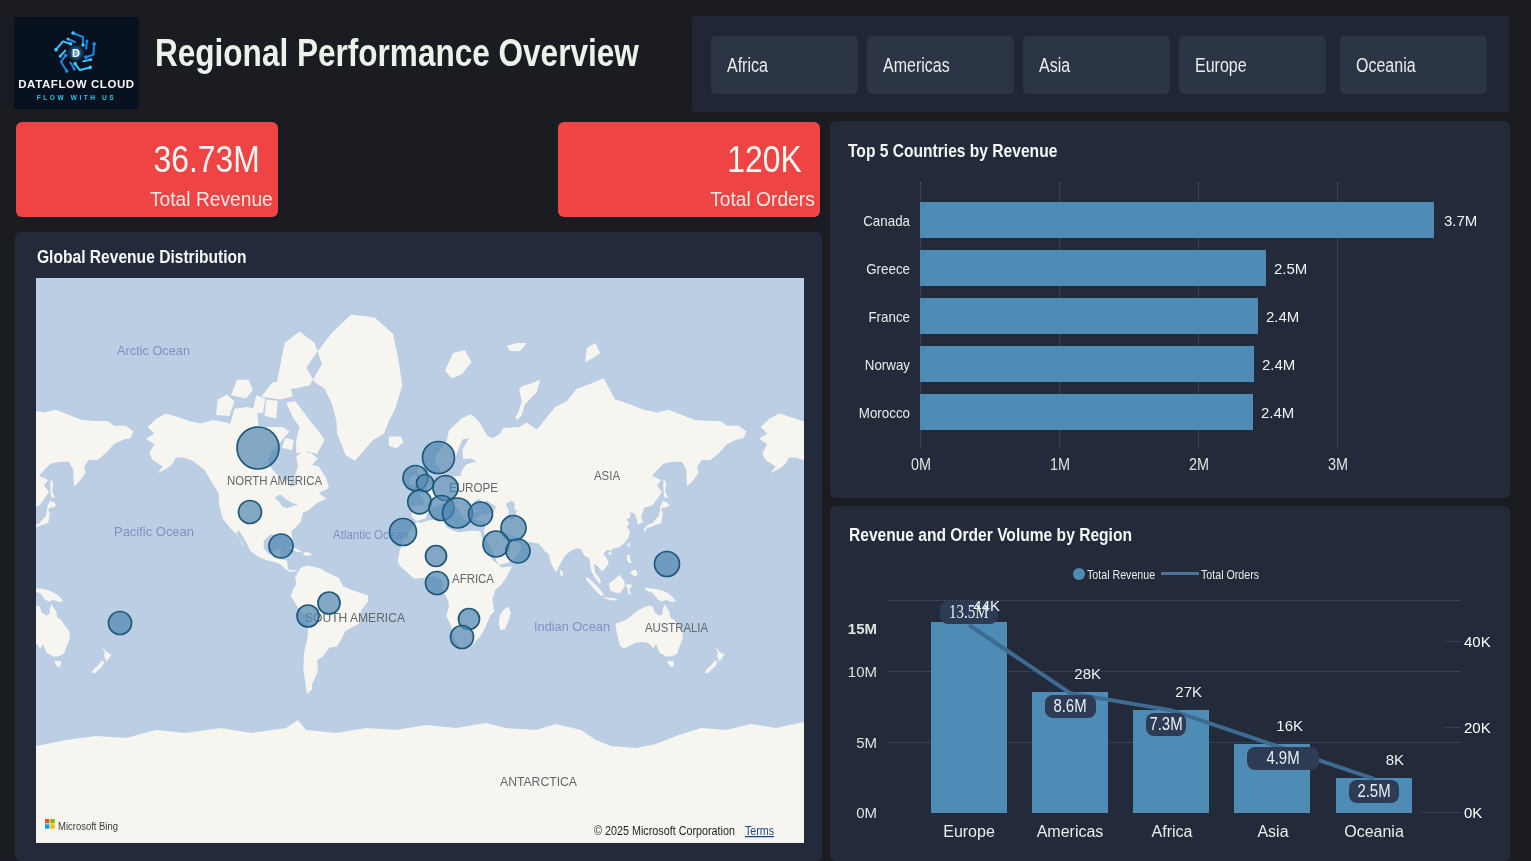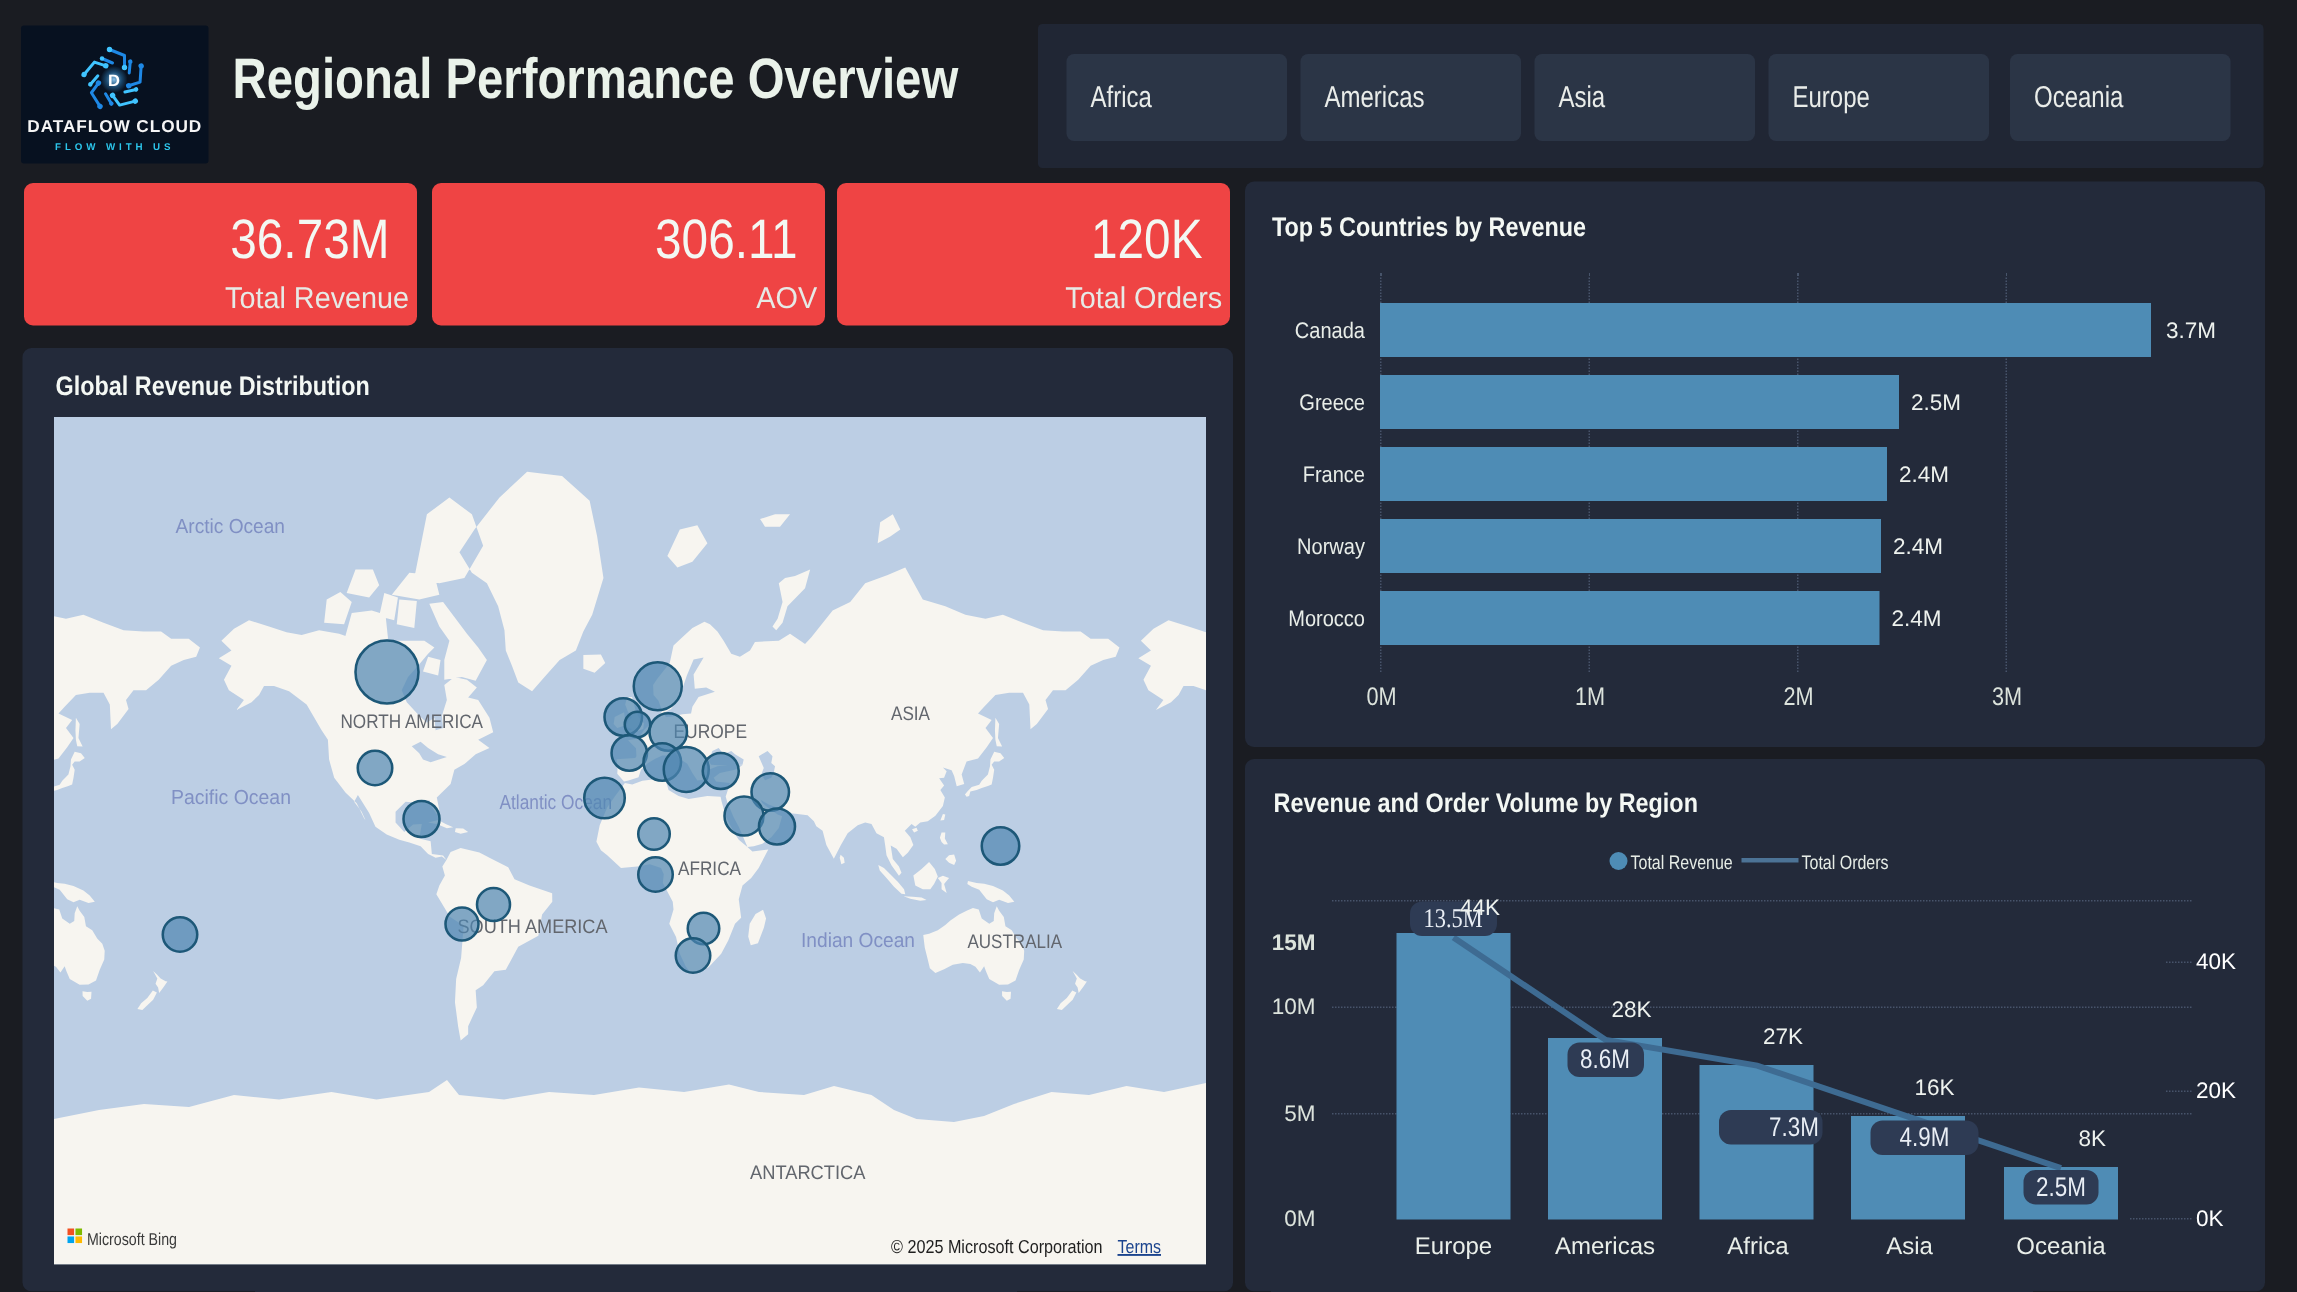--- a/index.html
+++ b/index.html
@@ -117,24 +117,20 @@
     <div class="sbtn" style="left:19px;"><span>Africa</span></div>
     <div class="sbtn" style="left:175px;"><span>Americas</span></div>
     <div class="sbtn" style="left:331px;"><span>Asia</span></div>
     <div class="sbtn" style="left:487px;"><span>Europe</span></div>
     <div class="sbtn" style="left:648px;"><span>Oceania</span></div>
   </div>
 
   <div class="kpi" style="left:16px;width:262px;">
       <div class="v">36.73M</div>
       <div class="l">Total Revenue</div>
-    </div>
-  <div class="kpi" style="left:288px;width:262px;">
-      <div class="v">306.11</div>
-      <div class="l">AOV</div>
     </div>
   <div class="kpi" style="left:558px;width:262px;">
       <div class="v">120K</div>
       <div class="l">Total Orders</div>
     </div>
 
   <div class="panel" style="left:15px;top:232px;width:807px;height:629px;"></div>
   <div class="ptitle" style="left:37px;top:247px;">Global Revenue Distribution</div>
   <div class="abs" style="left:36px;top:278px;width:768px;height:565px;"><svg width="768" height="565" viewBox="0 0 768 565" font-family="Liberation Sans, sans-serif">
 <rect width="768" height="565" fill="#bccee4"></rect>
@@ -244,21 +240,21 @@
   <div class="col" style="left:1133px;top:710px;width:76px;height:103px;"></div>
   <div class="col" style="left:1234px;top:744px;width:76px;height:69px;"></div>
   <div class="col" style="left:1336px;top:778px;width:76px;height:35px;"></div>
 
   <svg class="abs" style="left:830px;top:506px;" width="680" height="355" viewBox="0 0 680 355">
     <polyline points="139,119 240.5,187.3 341.5,204.4 442.5,238.6 544,272.8" fill="none" stroke="#3e6b92" stroke-width="4"></polyline>
   </svg>
 
   <div class="chip" style="left:940px;top:601px;width:58px;font-family:Liberation Serif, serif;"><span>13.5M</span></div>
   <div class="chip" style="left:1045px;top:695px;width:51px;"><span>8.6M</span></div>
-  <div class="chip" style="left:1146px;top:740px;width:69px;padding-left:30px;"><span>7.3M</span></div>
+  <div class="chip" style="left:1146px;top:713px;width:40px;"><span>7.3M</span></div>
   <div class="chip" style="left:1247px;top:747px;width:72px;"><span>4.9M</span></div>
   <div class="chip" style="left:1349px;top:780px;width:50px;"><span>2.5M</span></div>
 
   <div class="klab" style="left:940px;top:597px;">44K</div>
   <div class="klab" style="left:1041px;top:665px;">28K</div>
   <div class="klab" style="left:1142px;top:683px;">27K</div>
   <div class="klab" style="left:1243px;top:717px;">16K</div>
   <div class="klab" style="left:1344px;top:751px;">8K</div>
 
   <div class="xcat" style="left:924px;"><span>Europe</span></div>

